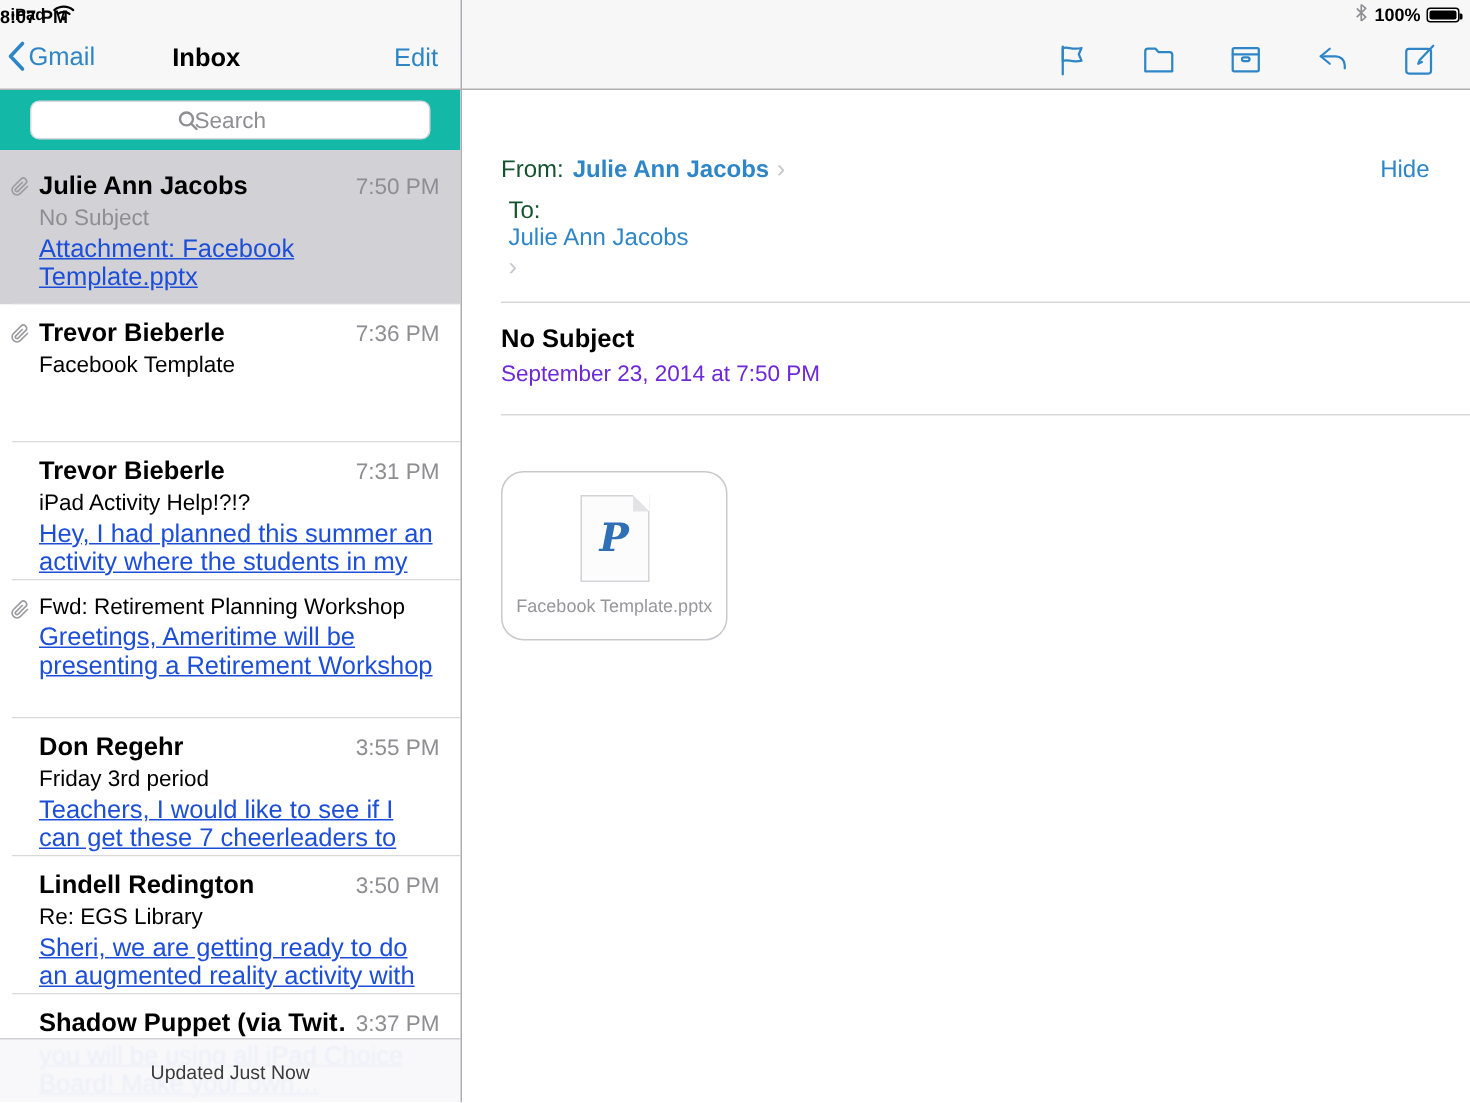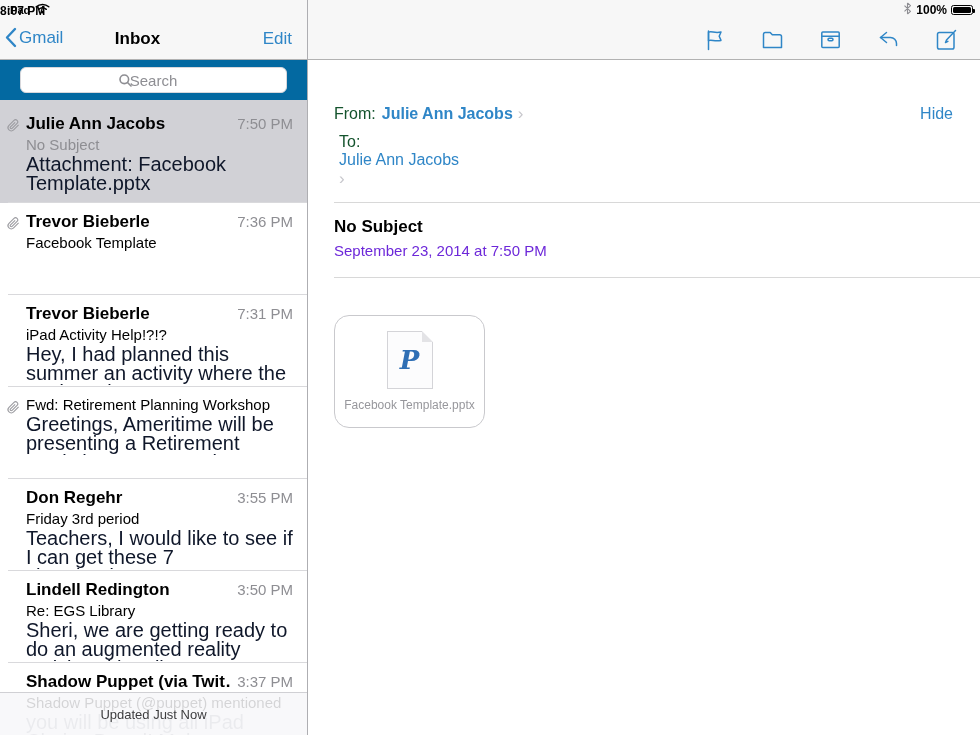--- a/index.html
+++ b/index.html
@@ -22,39 +22,39 @@
   .nav-left { position:relative; width:308px; height:100%; }
   .back-btn { position:absolute; left:5px; top:7px; display:flex; align-items:center; gap:2px; color:var(--accent); font-size:17px; cursor:pointer; }
   .nav-title { position:absolute; left:0; width:275px; top:9px; text-align:center; font-size:17px; font-weight:bold; }
   .edit-btn { position:absolute; right:16px; top:9px; color:var(--accent); font-size:17px; cursor:pointer; }
   .nav-right { flex:1; display:flex; align-items:center; justify-content:flex-end; gap:33px; padding-right:21px; }
   .tool-icon { width:25px; height:25px; display:block; cursor:pointer; }
   .tool-icon svg { width:100%; height:100%; stroke:var(--accent); fill:none; stroke-width:1.5; stroke-linejoin:round; stroke-linecap:round; }
 
   
   .list-pane { position:absolute; left:0; top:60px; width:307px; height:675px; background:#fff; overflow:hidden; }
-  .search-zone { height:40px; background:#0369a1; padding:7px 20px;text-decoration:underline; }
+  .search-zone { height:40px; background:#14b8a6; padding:7px 20px;text-decoration:underline; }
   .search-field { position:relative; height:26px; background:#fff; border:1px solid #d8d8dc; border-radius:6px; width:100%; }
   .search-field input { width:100%; height:100%; border:none; outline:none; background:transparent; text-align:center; font-size:15px; color:#8e8e93; font-family:inherit; }
   .search-field input::placeholder { color:#8e8e93; opacity:1; }
   .mag { position:absolute; left:calc(50% - 36px); top:5px; width:15px; height:15px; }
   .mag svg { width:100%; height:100%; stroke:#8e8e93; fill:none; stroke-width:1.6; stroke-linecap:round; }
 
   .row { position:relative; height:92px; padding:8px 14px 0 26px; cursor:pointer; background:#fff; }
   .row.selected { height:103px; padding-top:13px; background:#d1d1d6; }
   .row::after { content:""; position:absolute; left:8px; right:0; bottom:0; height:1px; background:#d9d9dc; }
   .clip { position:absolute; left:7px; top:13px; width:13px; height:13px; }
   .row.selected .clip { top:18px; }
   .clip svg { width:100%; height:100%; stroke:#9b9ba0; fill:none; stroke-width:2; }
   .sender-line { display:flex; align-items:baseline; }
   .sender { font-size:17px; font-weight:bold; color:#000; white-space:nowrap; overflow:hidden; flex:1; line-height:22px; }
   .rtime { font-size:15px; color:#8e8e93; margin-left:6px; flex-shrink:0; line-height:22px; }
   .rsubj { font-size:15px; color:#000; line-height:20px; white-space:nowrap; overflow:hidden; }
   .rsubj.muted { color:#8e8e93; }
-  .rprev { font-size:20px; color:#0f172a; line-height:19px; height:40px; overflow:hidden; }
+  .rprev { font-size:17px; color:#1d4ed8; line-height:19px; height:40px; overflow:hidden;text-decoration:underline; }
   .rprev.faint { opacity:.4; filter:blur(.6px); }
 
   .list-footer { position:absolute; left:0; bottom:0; width:307px; height:43px; background:rgba(247,247,249,.86); border-top:1px solid rgba(175,175,180,.55); display:flex; align-items:center; justify-content:center; font-size:13px; color:#3c3c3e; z-index:20; }
 
   
   .detail-pane { position:absolute; left:308px; top:60px; width:672px; height:675px; background:#fff; }
   .meta-line { display:flex; align-items:baseline; margin:0 27px 0 26px; font-size:16px; }
   .from-line { padding-top:17px; }
   .to-line { margin-top:9px;flex-direction:column; }
   .meta-label { color:#14532d; margin-right:6px; }
@@ -208,21 +208,20 @@
         </div>
       <div class="rsubj">Re: EGS Library</div>
       <div class="rprev">Sheri, we are getting ready to do an augmented reality activity with Julie A…</div>
     </div>
 
     <div class="row">
       <div class="sender-line">
           <span class="sender">Shadow Puppet (via Twit…</span>
           <span class="rtime">3:37 PM</span>
         </div>
-      <div class="rsubj">Shadow Puppet (@puppet) mentioned</div>
       <div class="rprev faint">you will be using all iPad Choice Board! Make your own…</div>
     </div>
 
     <div class="list-footer">
       <span>Updated Just Now</span>
     </div>
   </div>
 
   <div class="detail-pane">
     <div class="meta-line from-line">

